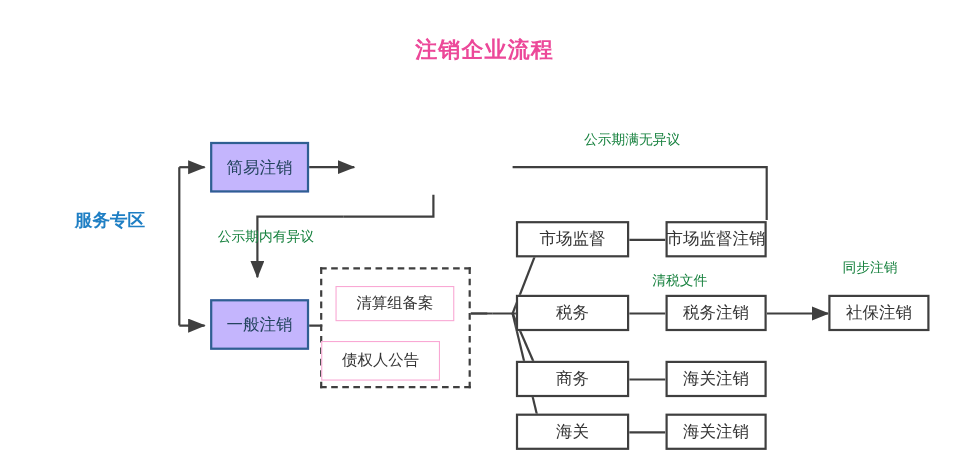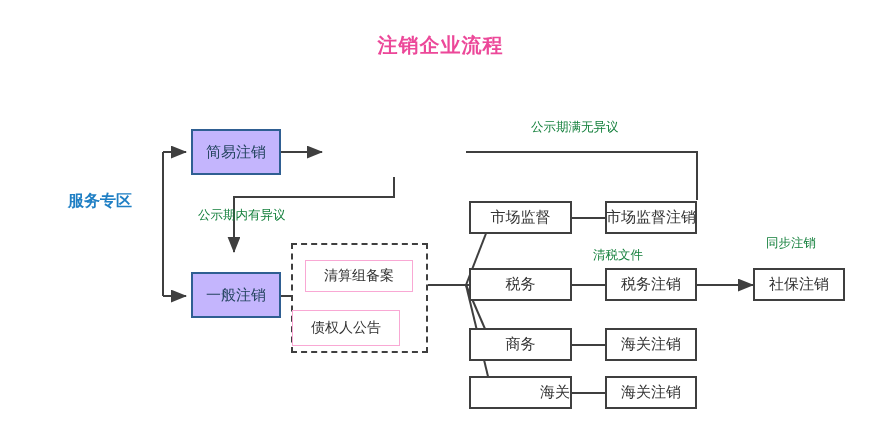--- a/index.html
+++ b/index.html
@@ -154,21 +154,21 @@
     <span>商务</span>
   </div>
 
   <div class="node" style="left:605px;top:268px;width:92px;height:33px;">
     <span>税务注销</span>
   </div>
   <div class="node" style="left:605px;top:328px;width:92px;height:33px;">
     <span>海关注销</span>
   </div>
 
-  <div class="node" style="left:469px;top:376px;width:103px;height:33px;justify-content:flex-end;">
+  <div class="node" style="left:469px;top:376px;width:103px;height:33px;">
     <span>海关</span>
   </div>
   <div class="node" style="left:605px;top:376px;width:92px;height:33px;">
     <span>海关注销</span>
   </div>
 
   <div class="node" style="left:753px;top:268px;width:92px;height:33px;">
     <span>社保注销</span>
   </div>
 

